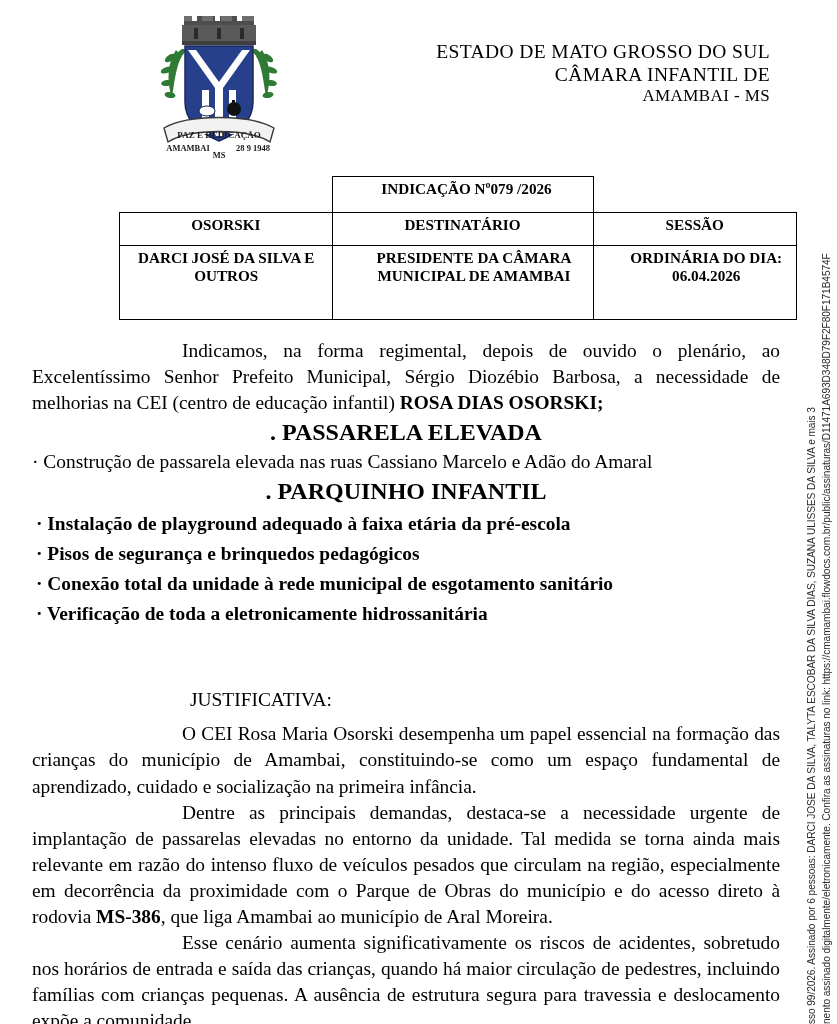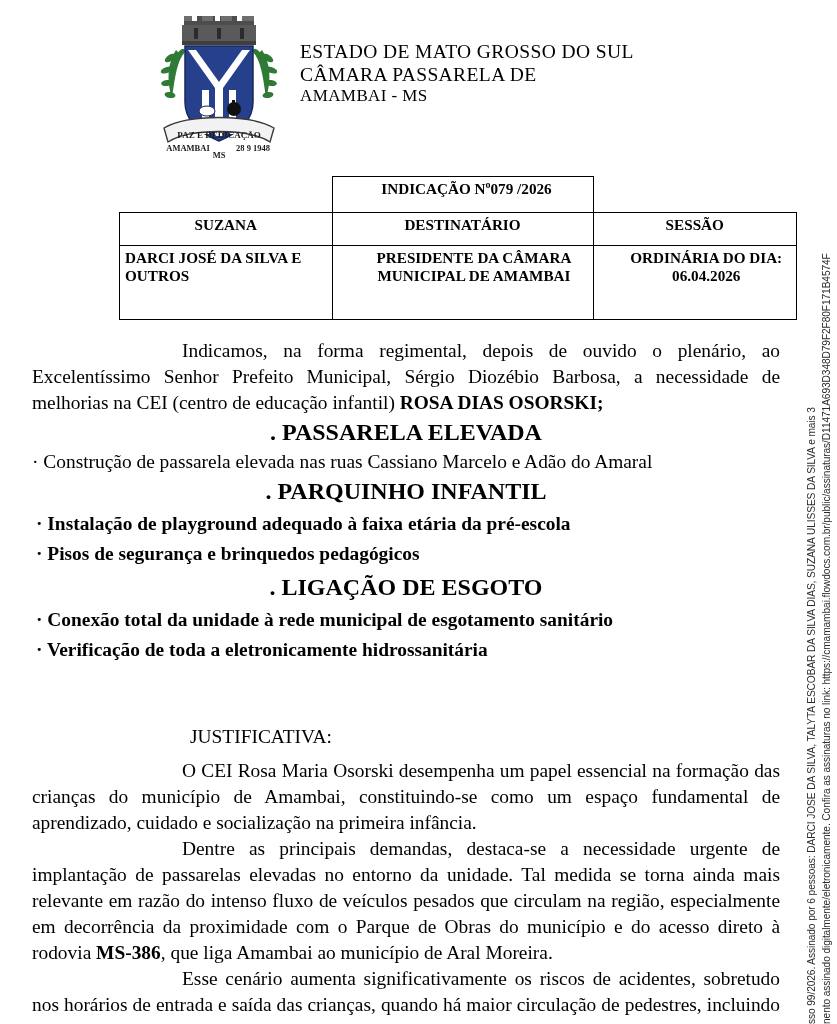--- a/index.html
+++ b/index.html
@@ -39,21 +39,21 @@
     left: 158px;
     top: 2px;
     width: 122px;
     height: 152px;
   }
   .header-titles {
     position: absolute;
     left: 300px;
     top: 32px;
     width: 470px;
-    text-align: left;
+    text-align: right;
     line-height: 1.18;
   }
   .header-titles .l1 {
     font-size: 19.5px;
     letter-spacing: .4px;
     white-space: nowrap;
   }
   .header-titles .l2 {
     font-size: 19.5px;
     letter-spacing: .4px;
@@ -80,21 +80,21 @@
     font-size: 15.2px;
     text-align: center;
     vertical-align: top;
     padding: 3px 4px 4px 4px;
     line-height: 1.18;
   }
   .doc-table td.blank {
     border: none;
   }
   .doc-table td.left-al {
-    text-align: left;
+    text-align: center;
     padding-left: 5px;
   }
   .col-a { width: 196px; }
   .col-b { width: 244px; }
   .col-c { width: 187px; }
 
   .row-title td { height: 28px; padding-left: 12px; }
   .row-head  td { height: 25px; }
   .row-body  td { height: 66px; padding-left: 27px; }
 
@@ -217,34 +217,34 @@
         <path d="M6 118 C30 104 92 104 116 118 L112 132 C90 118 32 118 10 132 Z" fill="#f2f2f2" stroke="#3a3a3a" stroke-width="1.4"></path>
         <text x="61" y="128" font-family="Liberation Serif, serif" font-size="9" font-weight="bold" fill="#1a1a1a" text-anchor="middle">PAZ E DEDICAÇÃO</text>
         <text x="30" y="141" font-family="Liberation Serif, serif" font-size="8.5" font-weight="bold" fill="#1a1a1a" text-anchor="middle">AMAMBAI</text>
         <text x="61" y="148" font-family="Liberation Serif, serif" font-size="8.5" font-weight="bold" fill="#1a1a1a" text-anchor="middle">MS</text>
         <text x="95" y="141" font-family="Liberation Serif, serif" font-size="8.5" font-weight="bold" fill="#1a1a1a" text-anchor="middle">28 9 1948</text>
       </svg>
     </div>
 
     <div class="header-titles">
       <div class="l1">ESTADO DE MATO GROSSO DO SUL</div>
-      <div class="l2">CÂMARA PASSARELA DE</div>
+      <div class="l2">CÂMARA INFANTIL DE</div>
       <div class="l3">AMAMBAI -  MS</div>
     </div>
   </div>
 
   <table class="doc-table">
     <tbody>
         <tr class="row-title">
       <td class="col-a blank"></td>
       <td class="col-b">INDICAÇÃO Nº079 /2026</td>
       <td class="col-c blank"></td>
     </tr>
     <tr class="row-head">
-      <td class="col-a">SUZANA</td>
+      <td class="col-a">OSORSKI</td>
       <td class="col-b">DESTINATÁRIO</td>
       <td class="col-c">SESSÃO</td>
     </tr>
     <tr class="row-body">
       <td class="col-a left-al">DARCI JOSÉ DA SILVA E OUTROS</td>
       <td class="col-b">PRESIDENTE DA CÂMARA MUNICIPAL DE AMAMBAI</td>
       <td class="col-c">ORDINÁRIA DO DIA: 06.04.2026</td>
     </tr>
   </tbody>
     </table>
@@ -253,21 +253,20 @@
 
     <p class="p-just p-just-first"><span>Indicamos, na forma regimental, depois de ouvido o plenário, ao Excelentíssimo Senhor Prefeito Municipal, Sérgio Diozébio Barbosa, a necessidade de melhorias na CEI (centro de educação infantil) </span><span class="bold">ROSA DIAS OSORSKI;</span></p>
 
     <p class="center-head">. PASSARELA ELEVADA</p>
     <p class="p-just">· Construção de passarela elevada nas ruas Cassiano Marcelo e Adão do Amaral</p>
 
     <p class="center-head">. PARQUINHO INFANTIL</p>
     <p class="bullet-line">· Instalação de playground adequado à faixa etária da pré-escola</p>
     <p class="bullet-line">· Pisos de segurança e brinquedos pedagógicos</p>
 
-    <p class="center-head">. LIGAÇÃO DE ESGOTO</p>
     <p class="bullet-line">· Conexão total da unidade à rede municipal de esgotamento sanitário</p>
     <p class="bullet-line">· Verificação de toda a eletronicamente hidrossanitária</p>
 
     <div class="spacer-lg"></div>
 
     <p class="just-label">JUSTIFICATIVA:</p>
 
     <p class="p-just p-just-first">O CEI Rosa Maria Osorski desempenha um papel essencial na formação das crianças do município de Amambai, constituindo-se como um espaço fundamental de aprendizado, cuidado e socialização na primeira infância.</p>
 
     <p class="p-just p-just-first"><span>Dentre as principais demandas, destaca-se a necessidade urgente de implantação de passarelas elevadas no entorno da unidade. Tal medida se torna ainda mais relevante em razão do intenso fluxo de veículos pesados que circulam na região, especialmente em decorrência da proximidade com o Parque de Obras do município e do acesso direto à rodovia </span><span class="bold">MS-386</span><span>, que liga Amambai ao município de Aral Moreira.</span></p>

